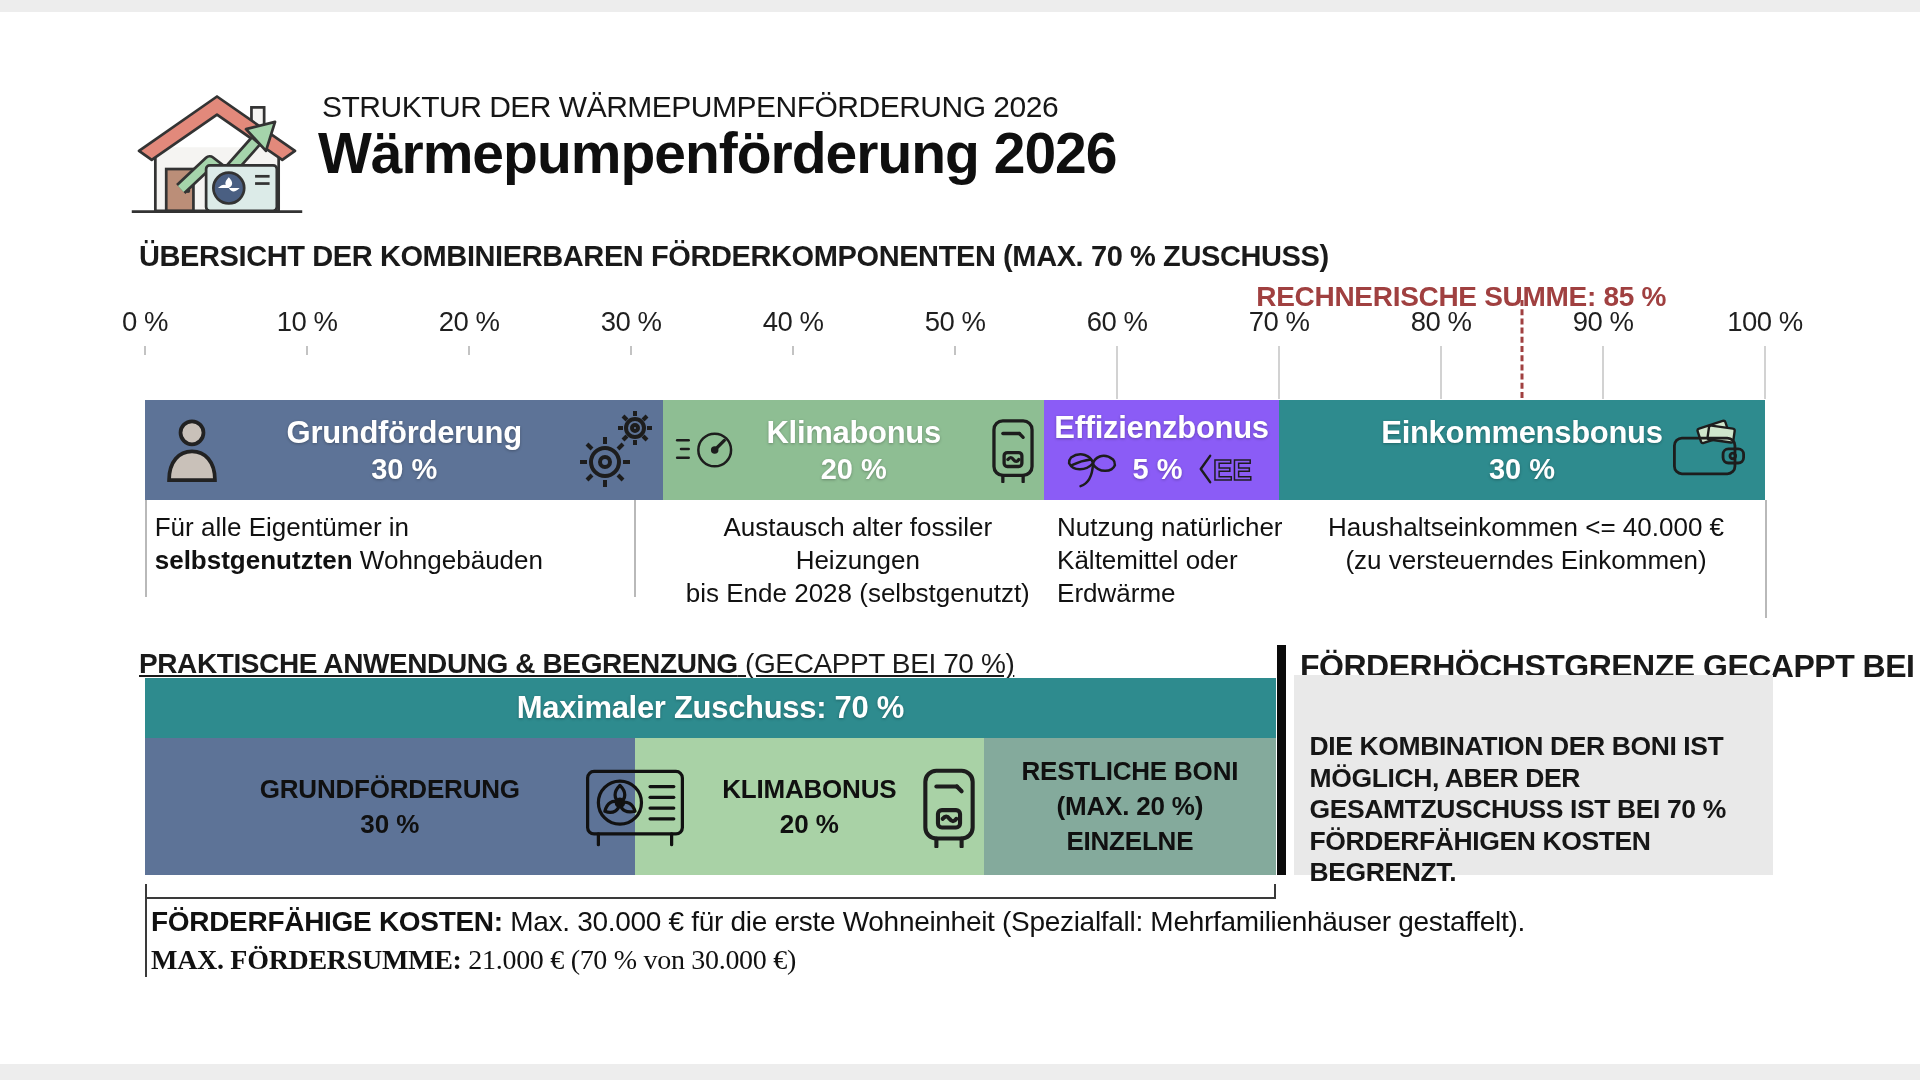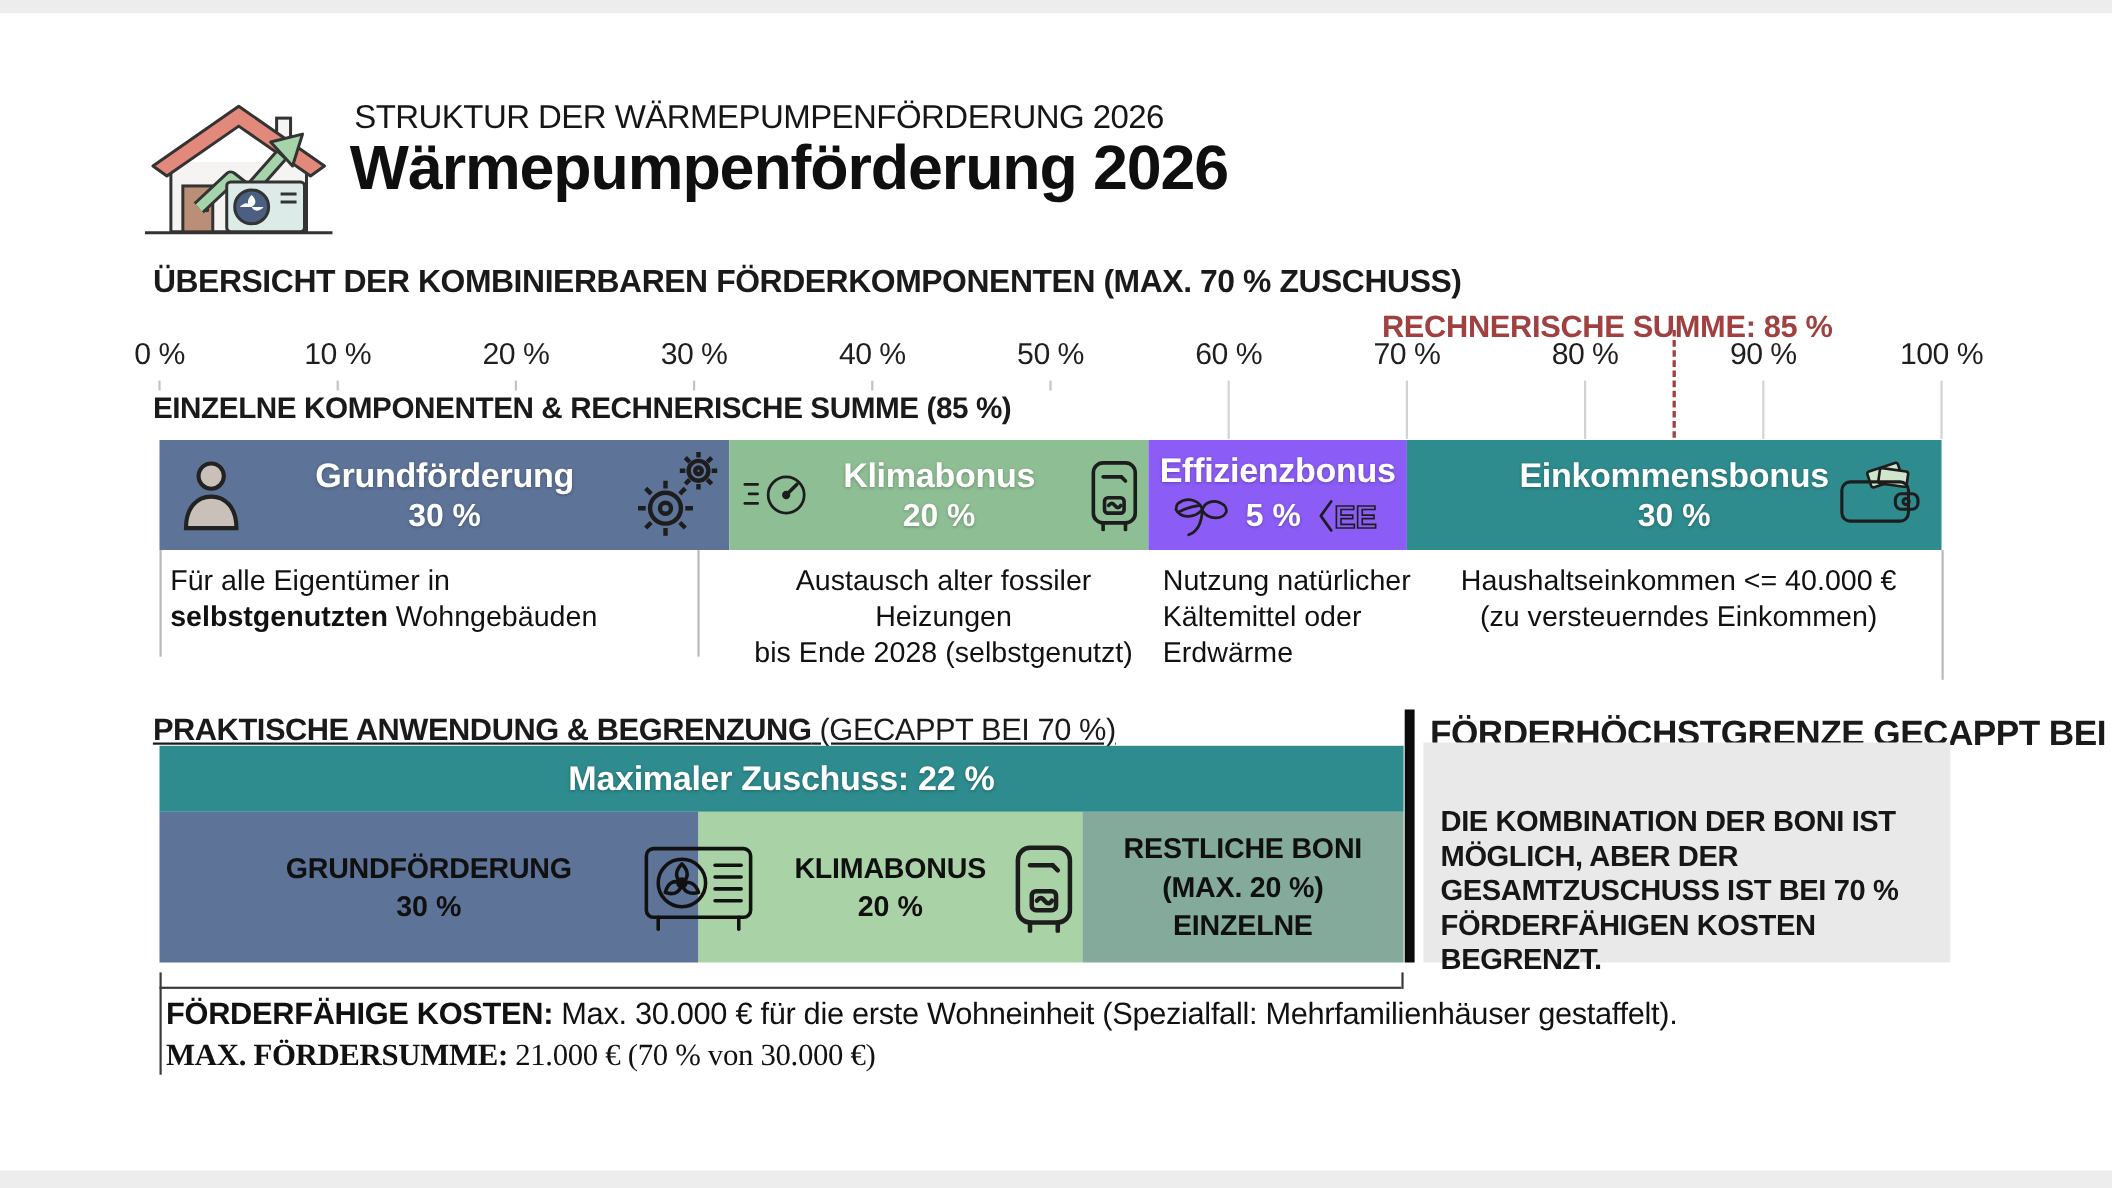--- a/index.html
+++ b/index.html
@@ -106,21 +106,20 @@
     <div class="tick" style="left:30%"></div>
     <div class="tick" style="left:40%"></div>
     <div class="tick" style="left:50%"></div>
     <div class="gridline" style="left:60%"></div>
     <div class="gridline" style="left:70%"></div>
     <div class="gridline" style="left:80%"></div>
     <div class="gridline" style="left:90%"></div>
     <div class="gridline" style="left:100%"></div>
     <div class="dash-line"></div>
 
-    <div class="bar-subtitle">EINZELNE KOMPONENTEN &amp; RECHNERISCHE SUMME (85 %)</div>
 
     <div class="bar-top">
       <div class="seg" style="width:32%;background:#5d7397;">
         <svg class="abs-ic" style="left:18px" width="58" height="66" viewBox="0 0 40 46">
           <circle cx="20" cy="11" r="8" fill="#c9c1b9" stroke="#222" stroke-width="2.6"></circle>
           <path d="M4,44 C4,31 11,24 20,24 C29,24 36,31 36,44 Z" fill="#c9c1b9" stroke="#222" stroke-width="2.6"></path>
         </svg>
         <div class="nm">Grundförderung</div>
         <div class="vl">30 %</div>
         <svg class="abs-ic" style="right:2px;z-index:2" width="94" height="88" viewBox="0 0 94 88">
@@ -233,21 +232,21 @@
     <div class="vline" style="left:0;top:500px;height:97px;"></div>
     <div class="vline" style="left:30.2%;top:500px;height:97px;"></div>
     <div class="vline" style="left:100%;top:500px;height:118px;"></div>
 
     <div class="p-heading">
       <span class="b">PRAKTISCHE ANWENDUNG &amp; BEGRENZUNG</span><span> (GECAPPT BEI 70 %)</span>
     </div>
     <div class="panel-heading">FÖRDERHÖCHSTGRENZE GECAPPT BEI 70 %</div>
 
     <div class="cap-bar">
-      <span>Maximaler Zuschuss: 22 %</span>
+      <span>Maximaler Zuschuss: 70 %</span>
     </div>
 
     <div class="bar-bottom">
       <div class="seg2" style="width:43.3%;background:#5d7397;">
         <div class="nm">GRUNDFÖRDERUNG</div>
         <div class="vl">30 %</div>
         <svg class="abs-ic" style="right:-52px;z-index:2" width="104" height="84" viewBox="0 0 96 78">
           <g stroke="#111" stroke-width="3" fill="none" stroke-linecap="round">
             <rect x="4" y="6" width="88" height="58" rx="6"></rect>
             <circle cx="34" cy="35" r="20"></circle>

